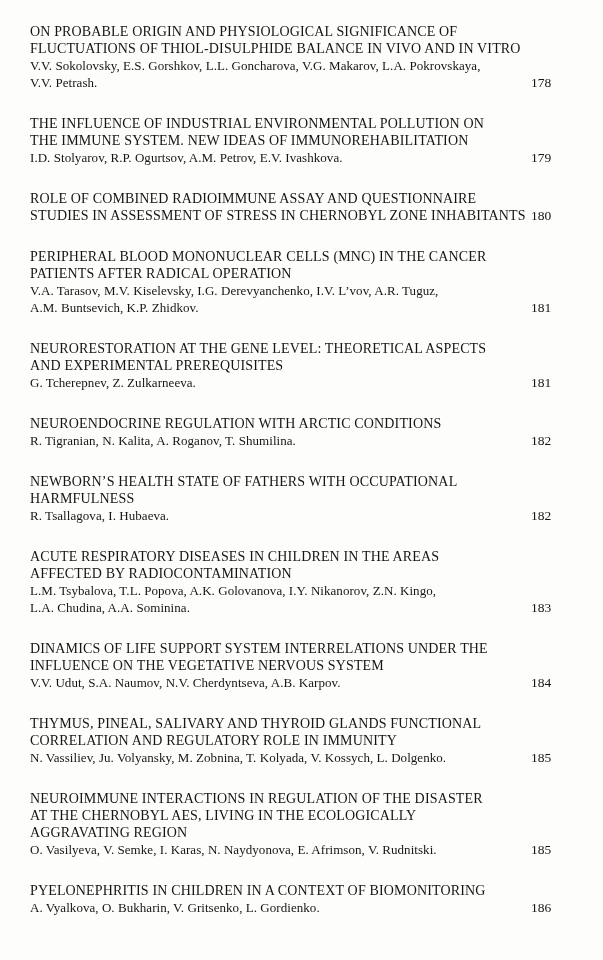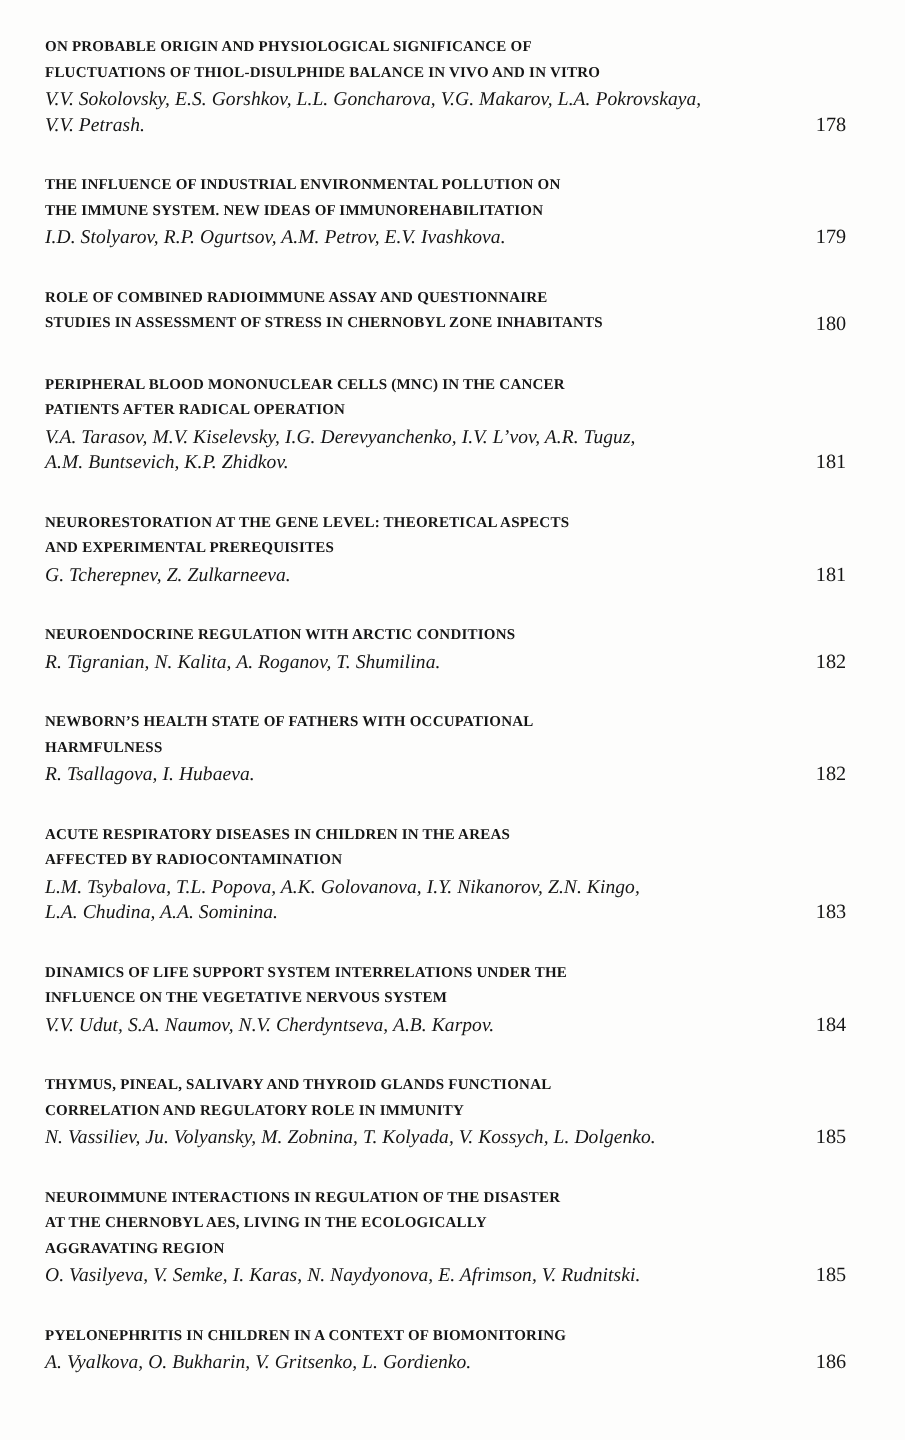--- a/index.html
+++ b/index.html
@@ -23,37 +23,36 @@
   .entry {
     display: flex;
     align-items: flex-end;
     margin-bottom: 24px;
   }
   .entry-text {
     flex: 1;
     min-width: 0;
   }
   .title-line {
-    font-weight: bold;
-    font-size: 10px;
+    font-weight: normal;
+    font-size: 14px;
     line-height: 17px;
     letter-spacing: 0.15px;
     white-space: nowrap;
   }
   .author-line {
     font-weight: normal;
     font-size: 13px;
     line-height: 17px;
     letter-spacing: 0.05px;
     white-space: nowrap;
-    font-style: italic;
   }
   .page-num {
     flex: 0 0 46px;
-    text-align: center;
+    text-align: left;
     font-size: 13.5px;
     line-height: 17px;
     white-space: nowrap;
   }
 </style>
 </head>
 <body>
 
 <div class="page">
   <div id="entries">

